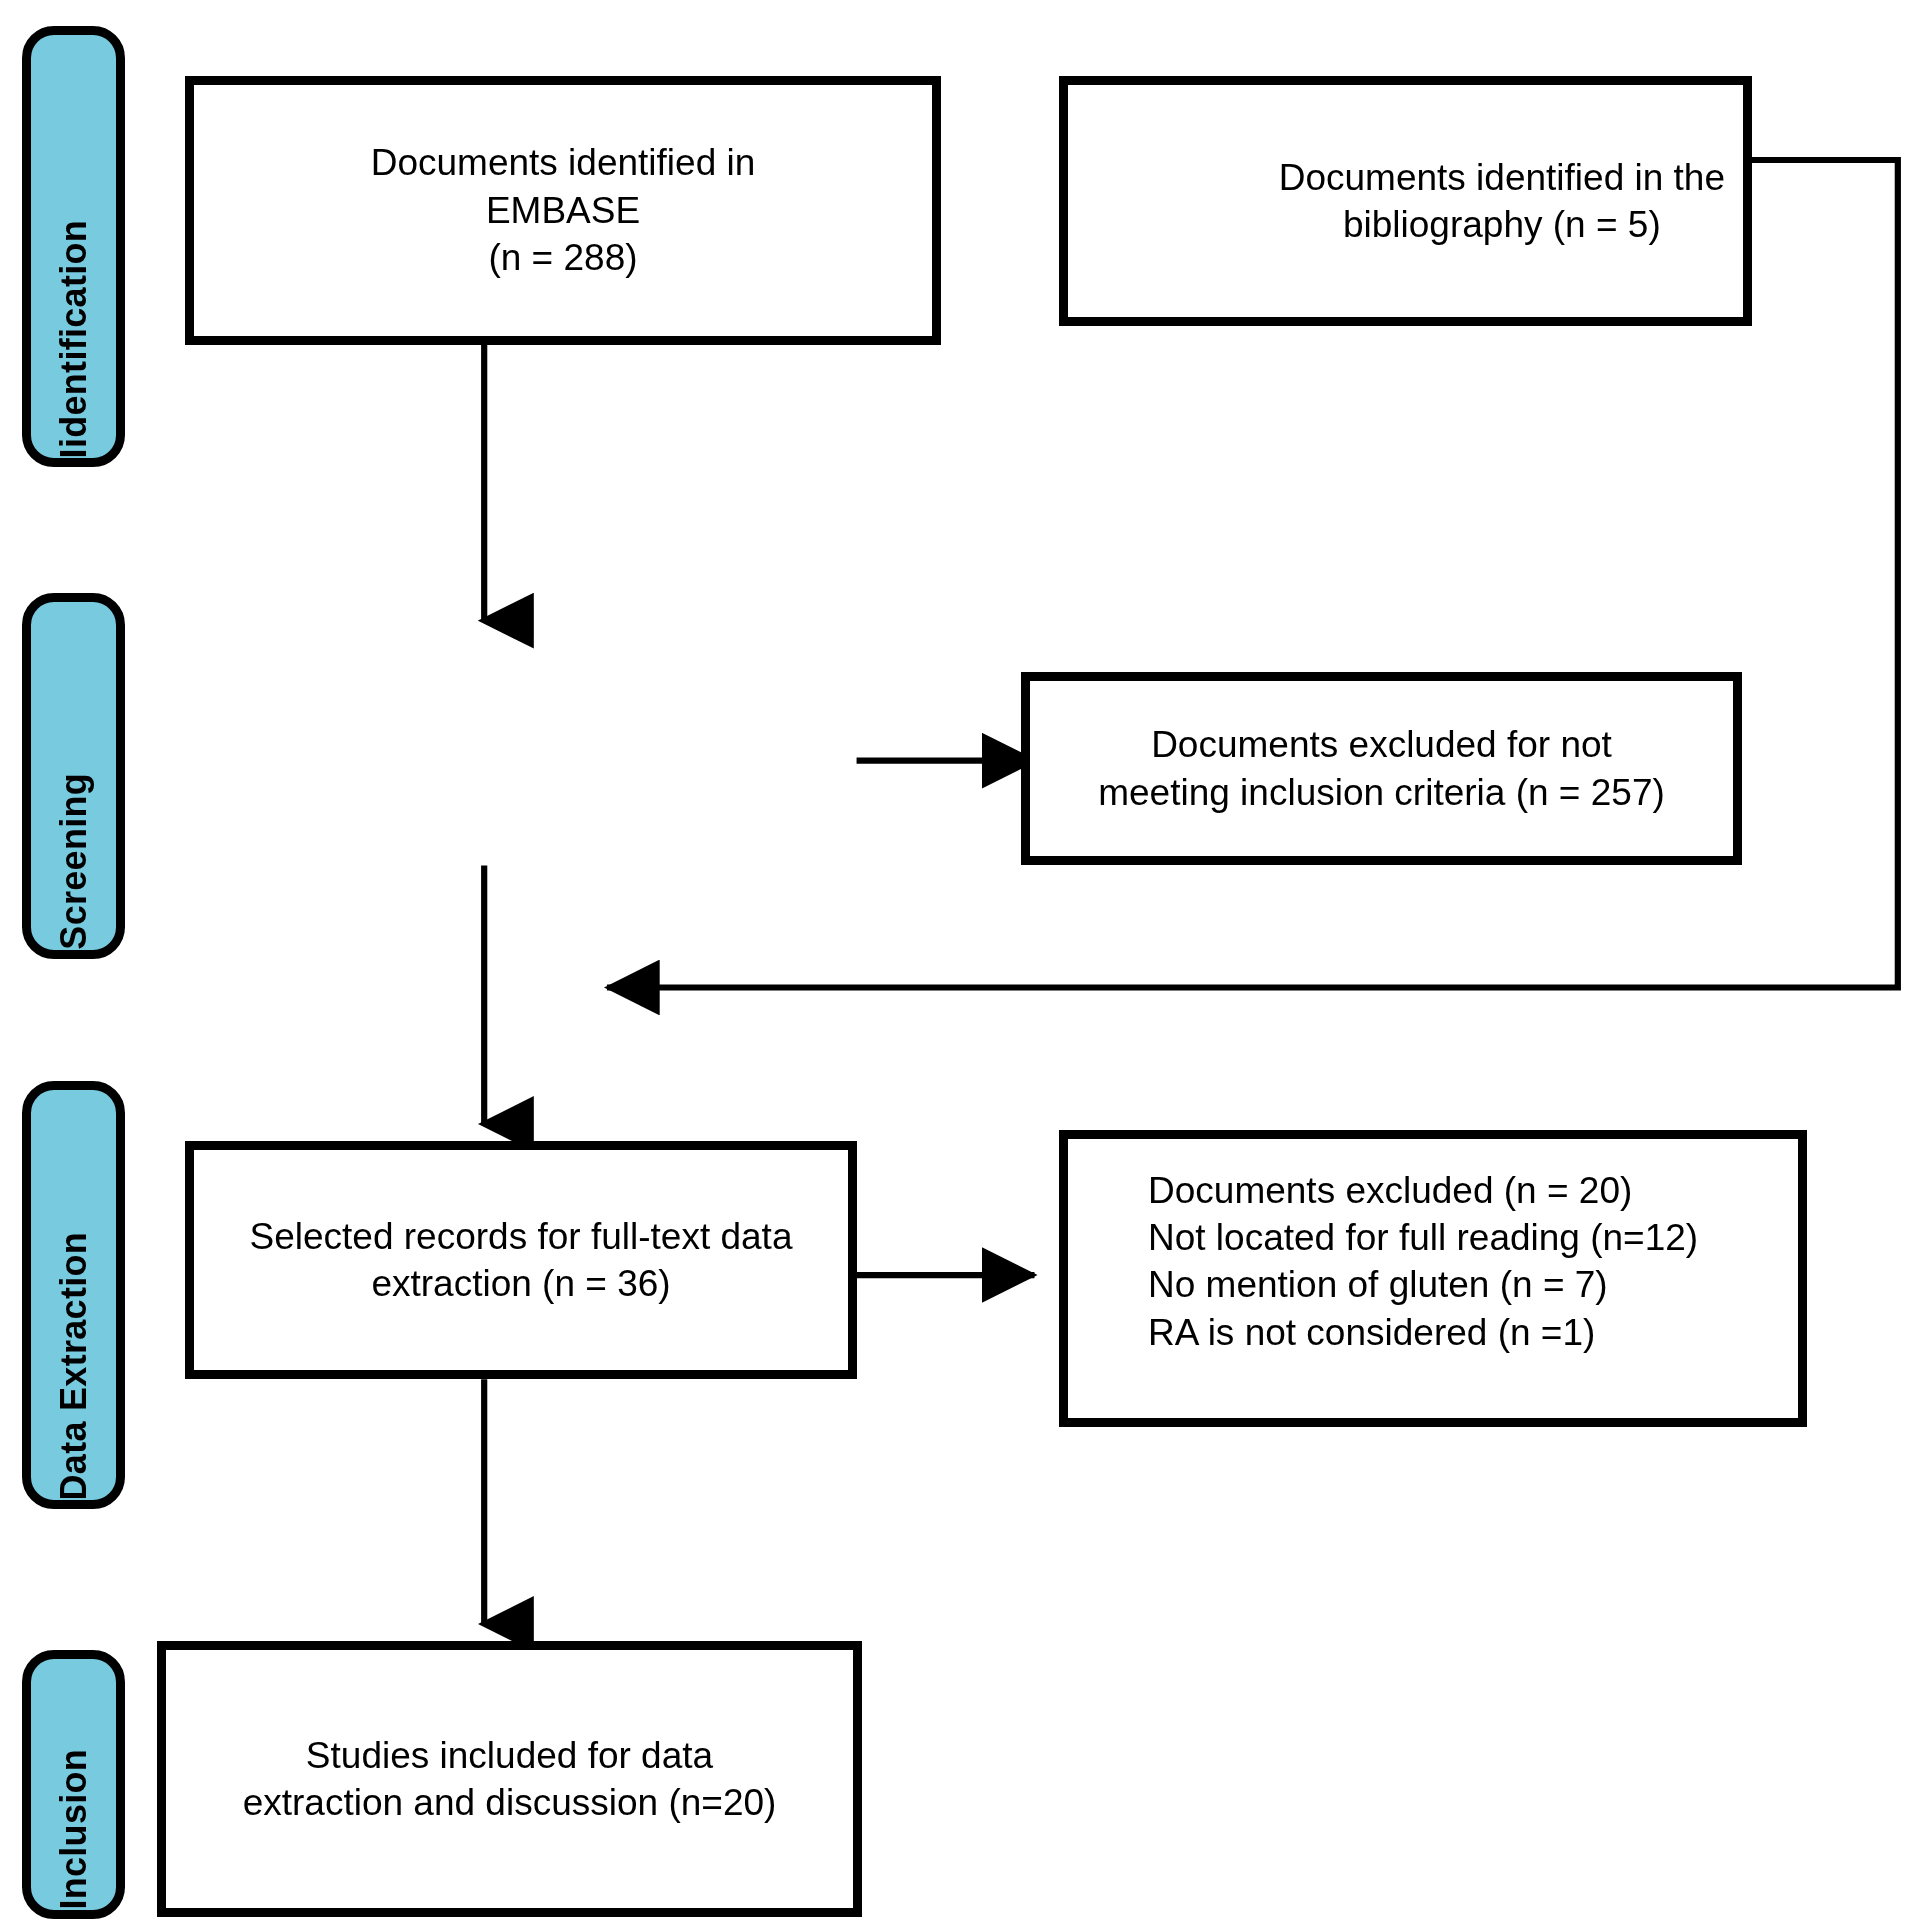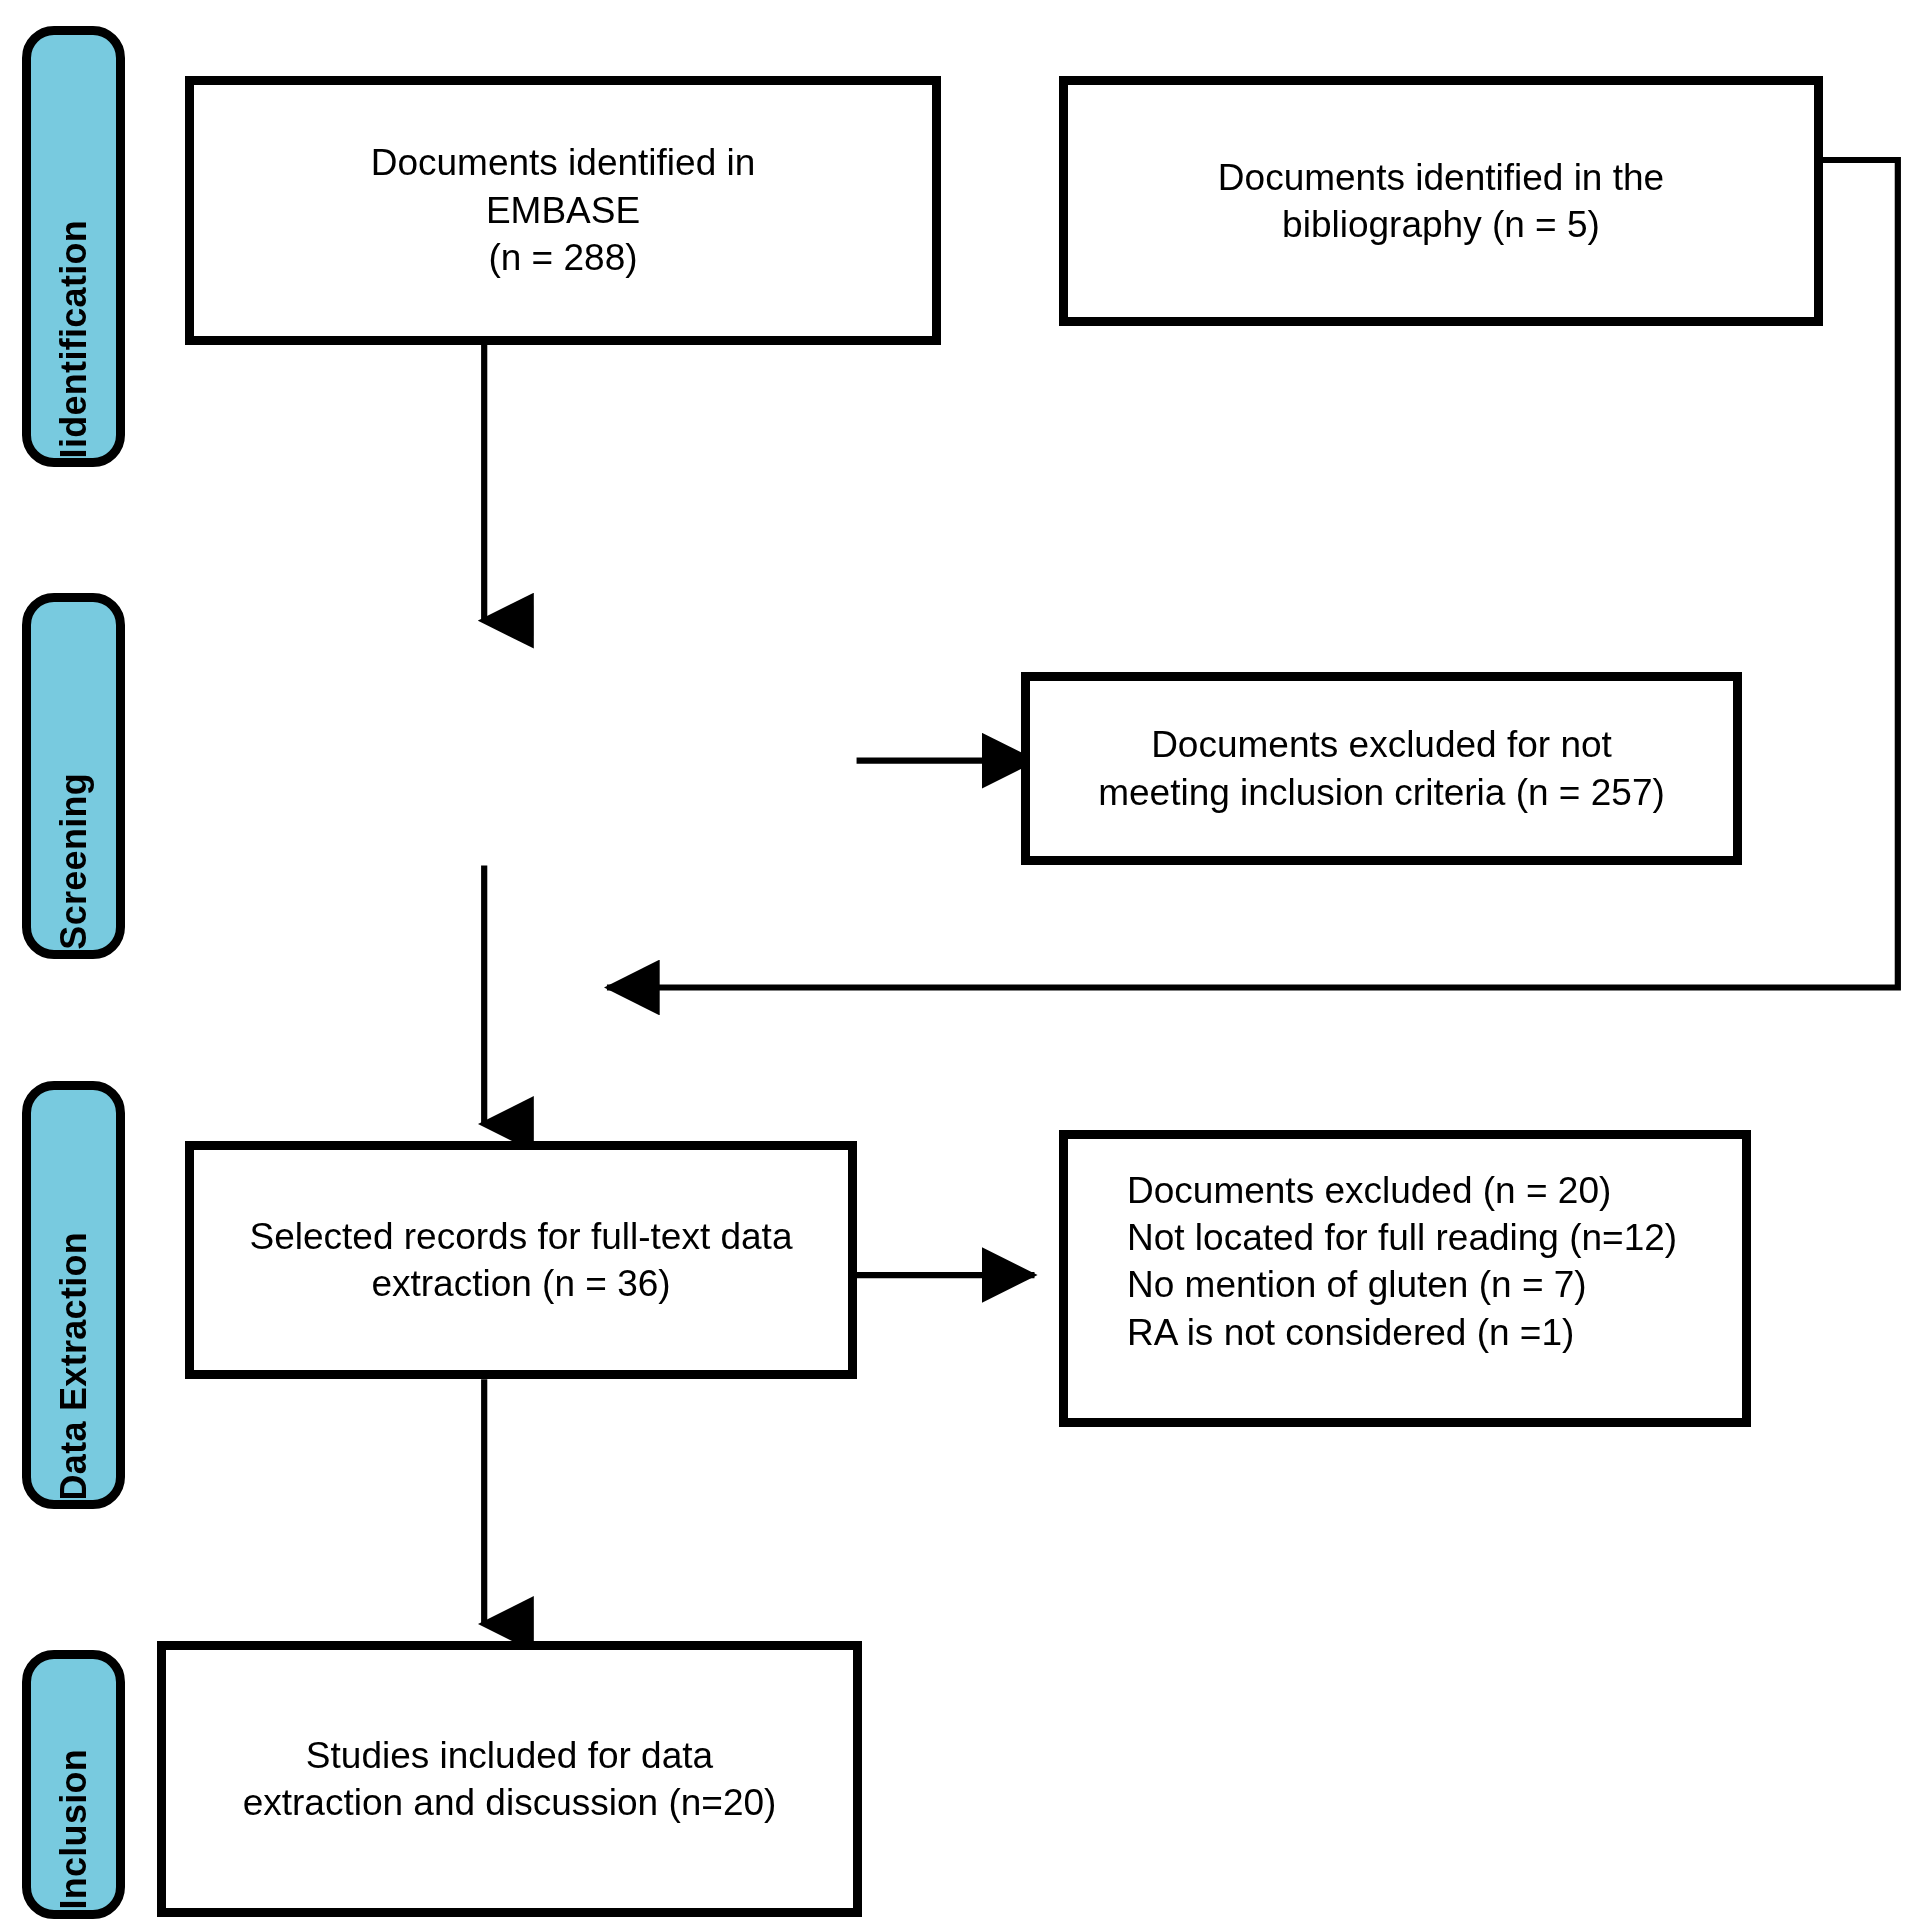--- a/index.html
+++ b/index.html
@@ -137,37 +137,37 @@
   <div class="stage-pill" style="left:22px; top:1650px; width:103px; height:269px;">
     <span class="pill-label">Inclusion</span>
   </div>
 
   <div class="flow-box" style="left:185px; top:76px; width:756px; height:269px;">
     <div class="box-text">Documents identified in
 EMBASE
 (n = 288)</div>
   </div>
 
-  <div class="flow-box" style="left:1059px; top:76px; width:764px; height:250px;">
+  <div class="flow-box" style="left:1059px; top:76px; width:693px; height:250px;justify-content:flex-end;">
     <div class="box-text">Documents identified in the
 bibliography (n = 5)</div>
   </div>
 
 
   <div class="flow-box" style="left:1021px; top:672px; width:721px; height:193px;">
     <div class="box-text">Documents excluded for not
 meeting inclusion criteria (n = 257)</div>
   </div>
 
   <div class="flow-box" style="left:185px; top:1141px; width:672px; height:238px;">
     <div class="box-text">Selected records for full-text data
 extraction (n = 36)</div>
   </div>
 
-  <div class="flow-box top-anchor" style="left:1059px; top:1130px; width:692px; height:297px;">
+  <div class="flow-box top-anchor" style="left:1059px; top:1130px; width:748px; height:297px;padding-left:21px;">
     <div class="box-text left-align">Documents excluded (n = 20)
 Not located for full reading (n=12)
 No mention of gluten (n = 7)
 RA is not considered (n =1)</div>
   </div>
 
   <div class="flow-box" style="left:157px; top:1641px; width:705px; height:276px;">
     <div class="box-text">Studies included for data
 extraction and discussion (n=20)</div>
   </div>

